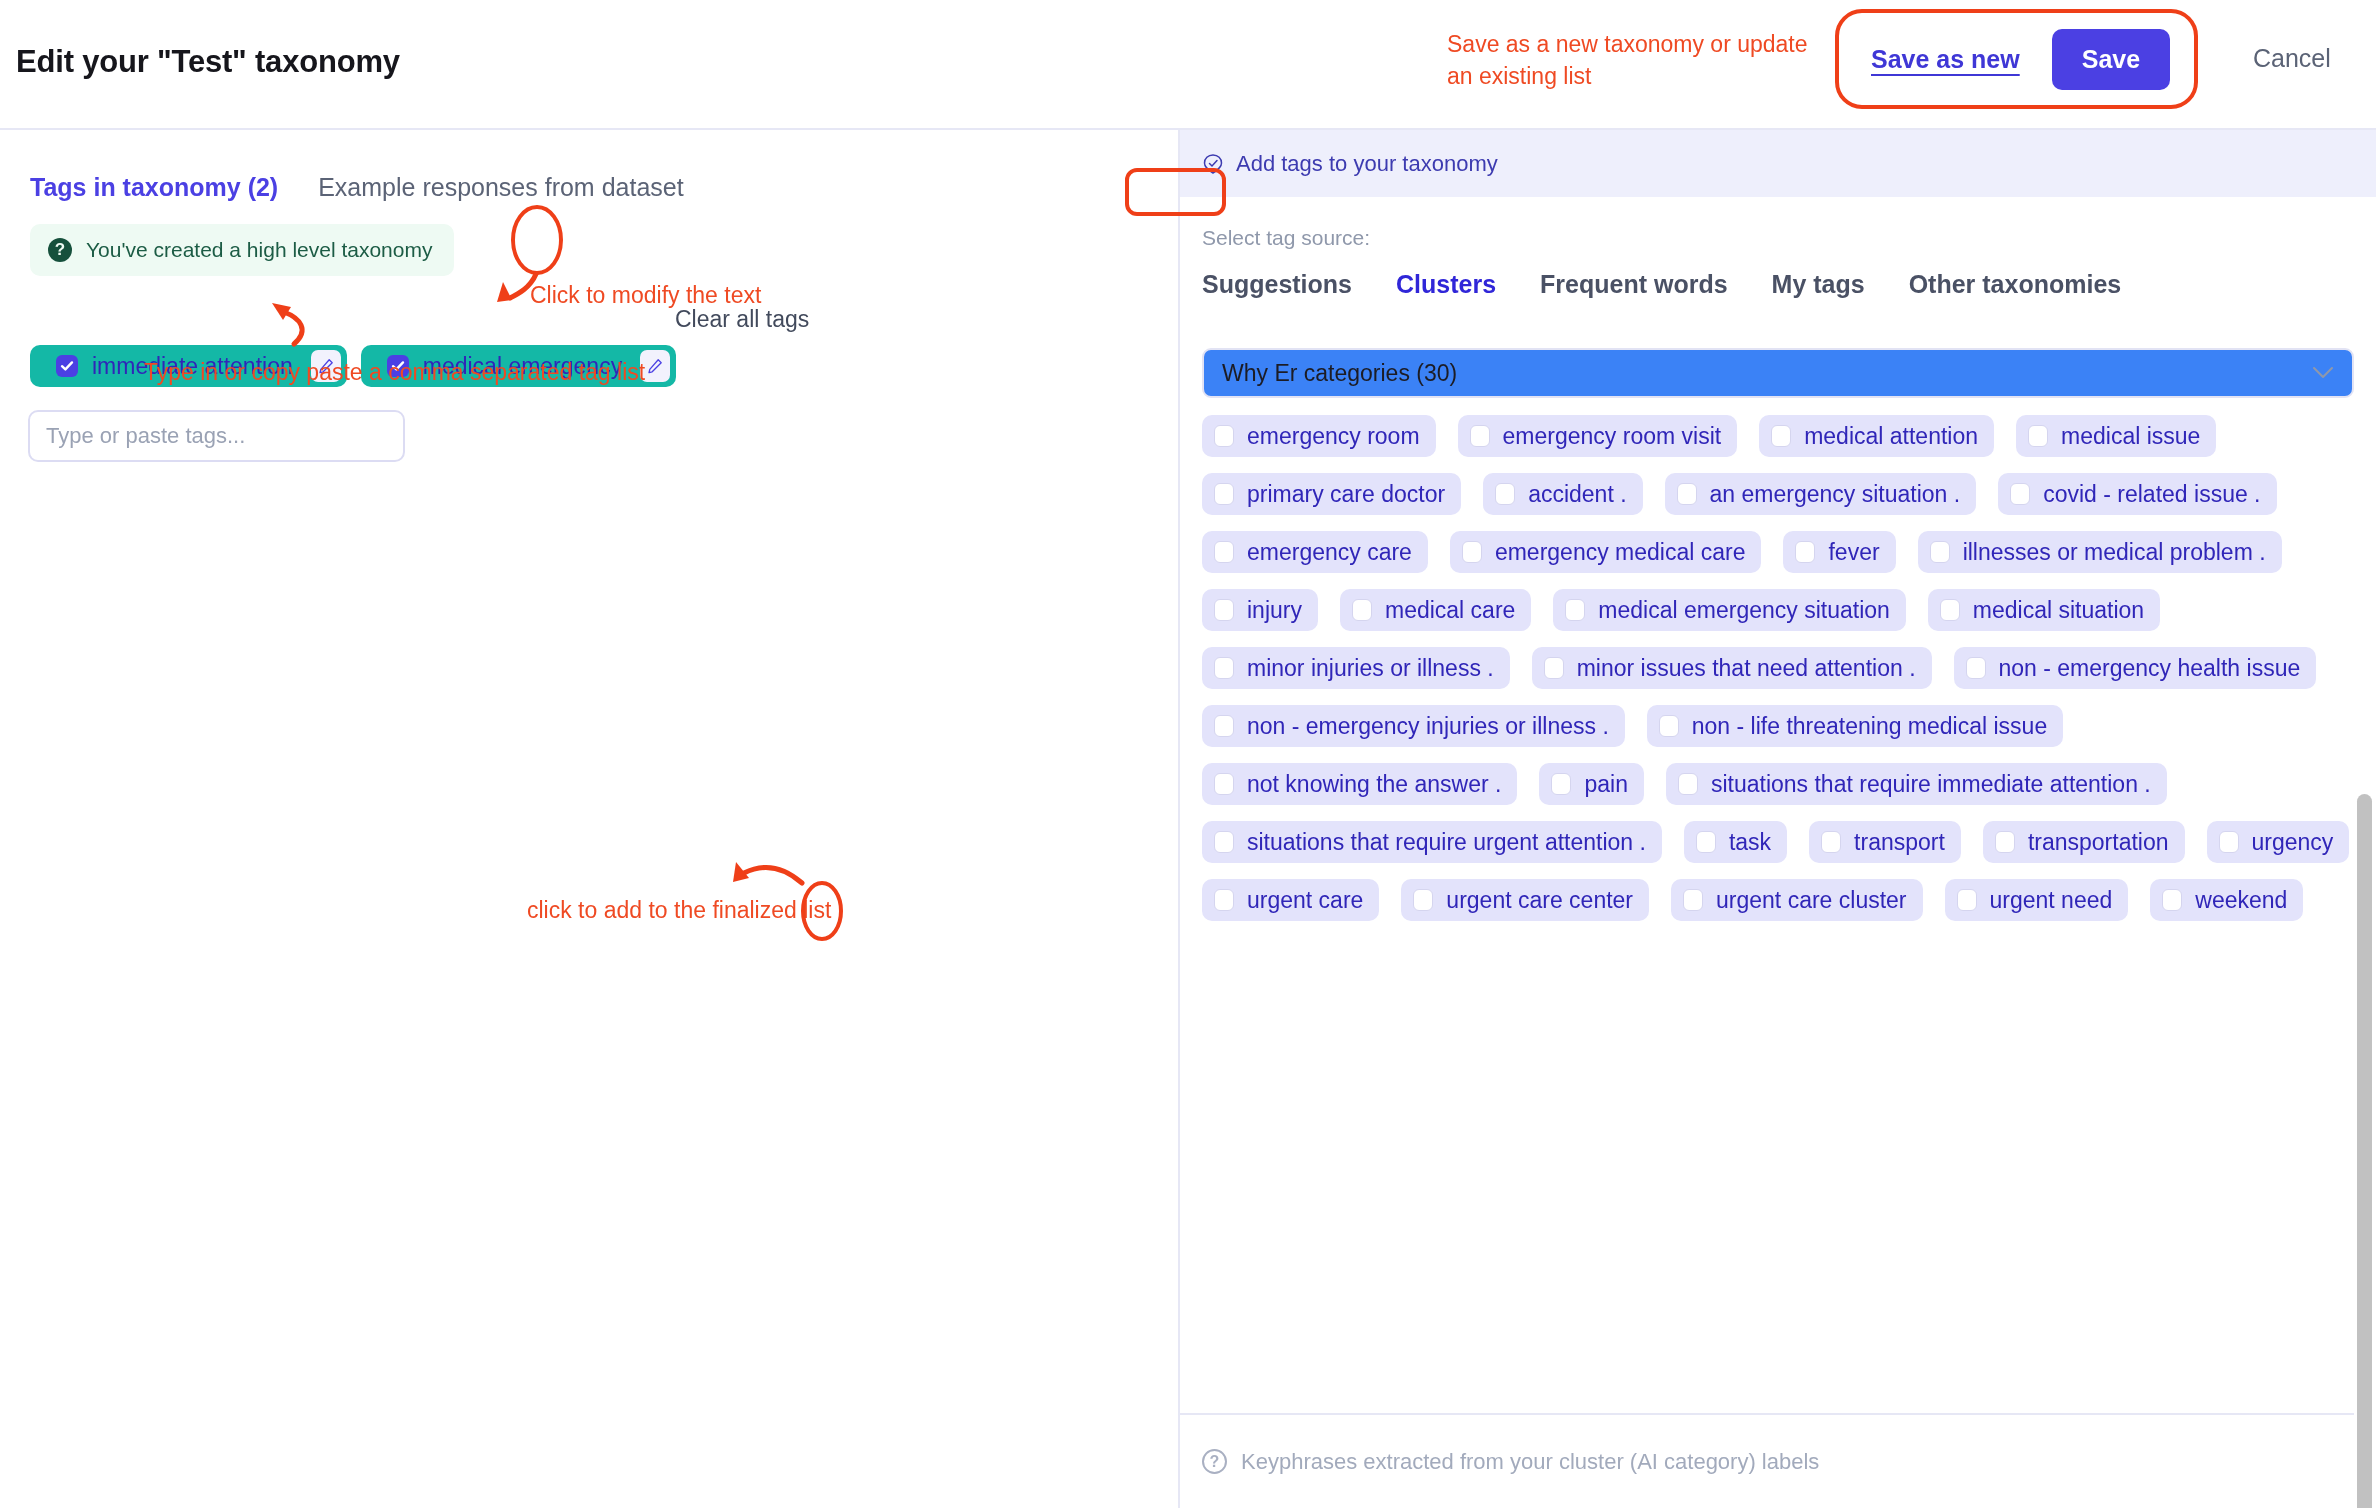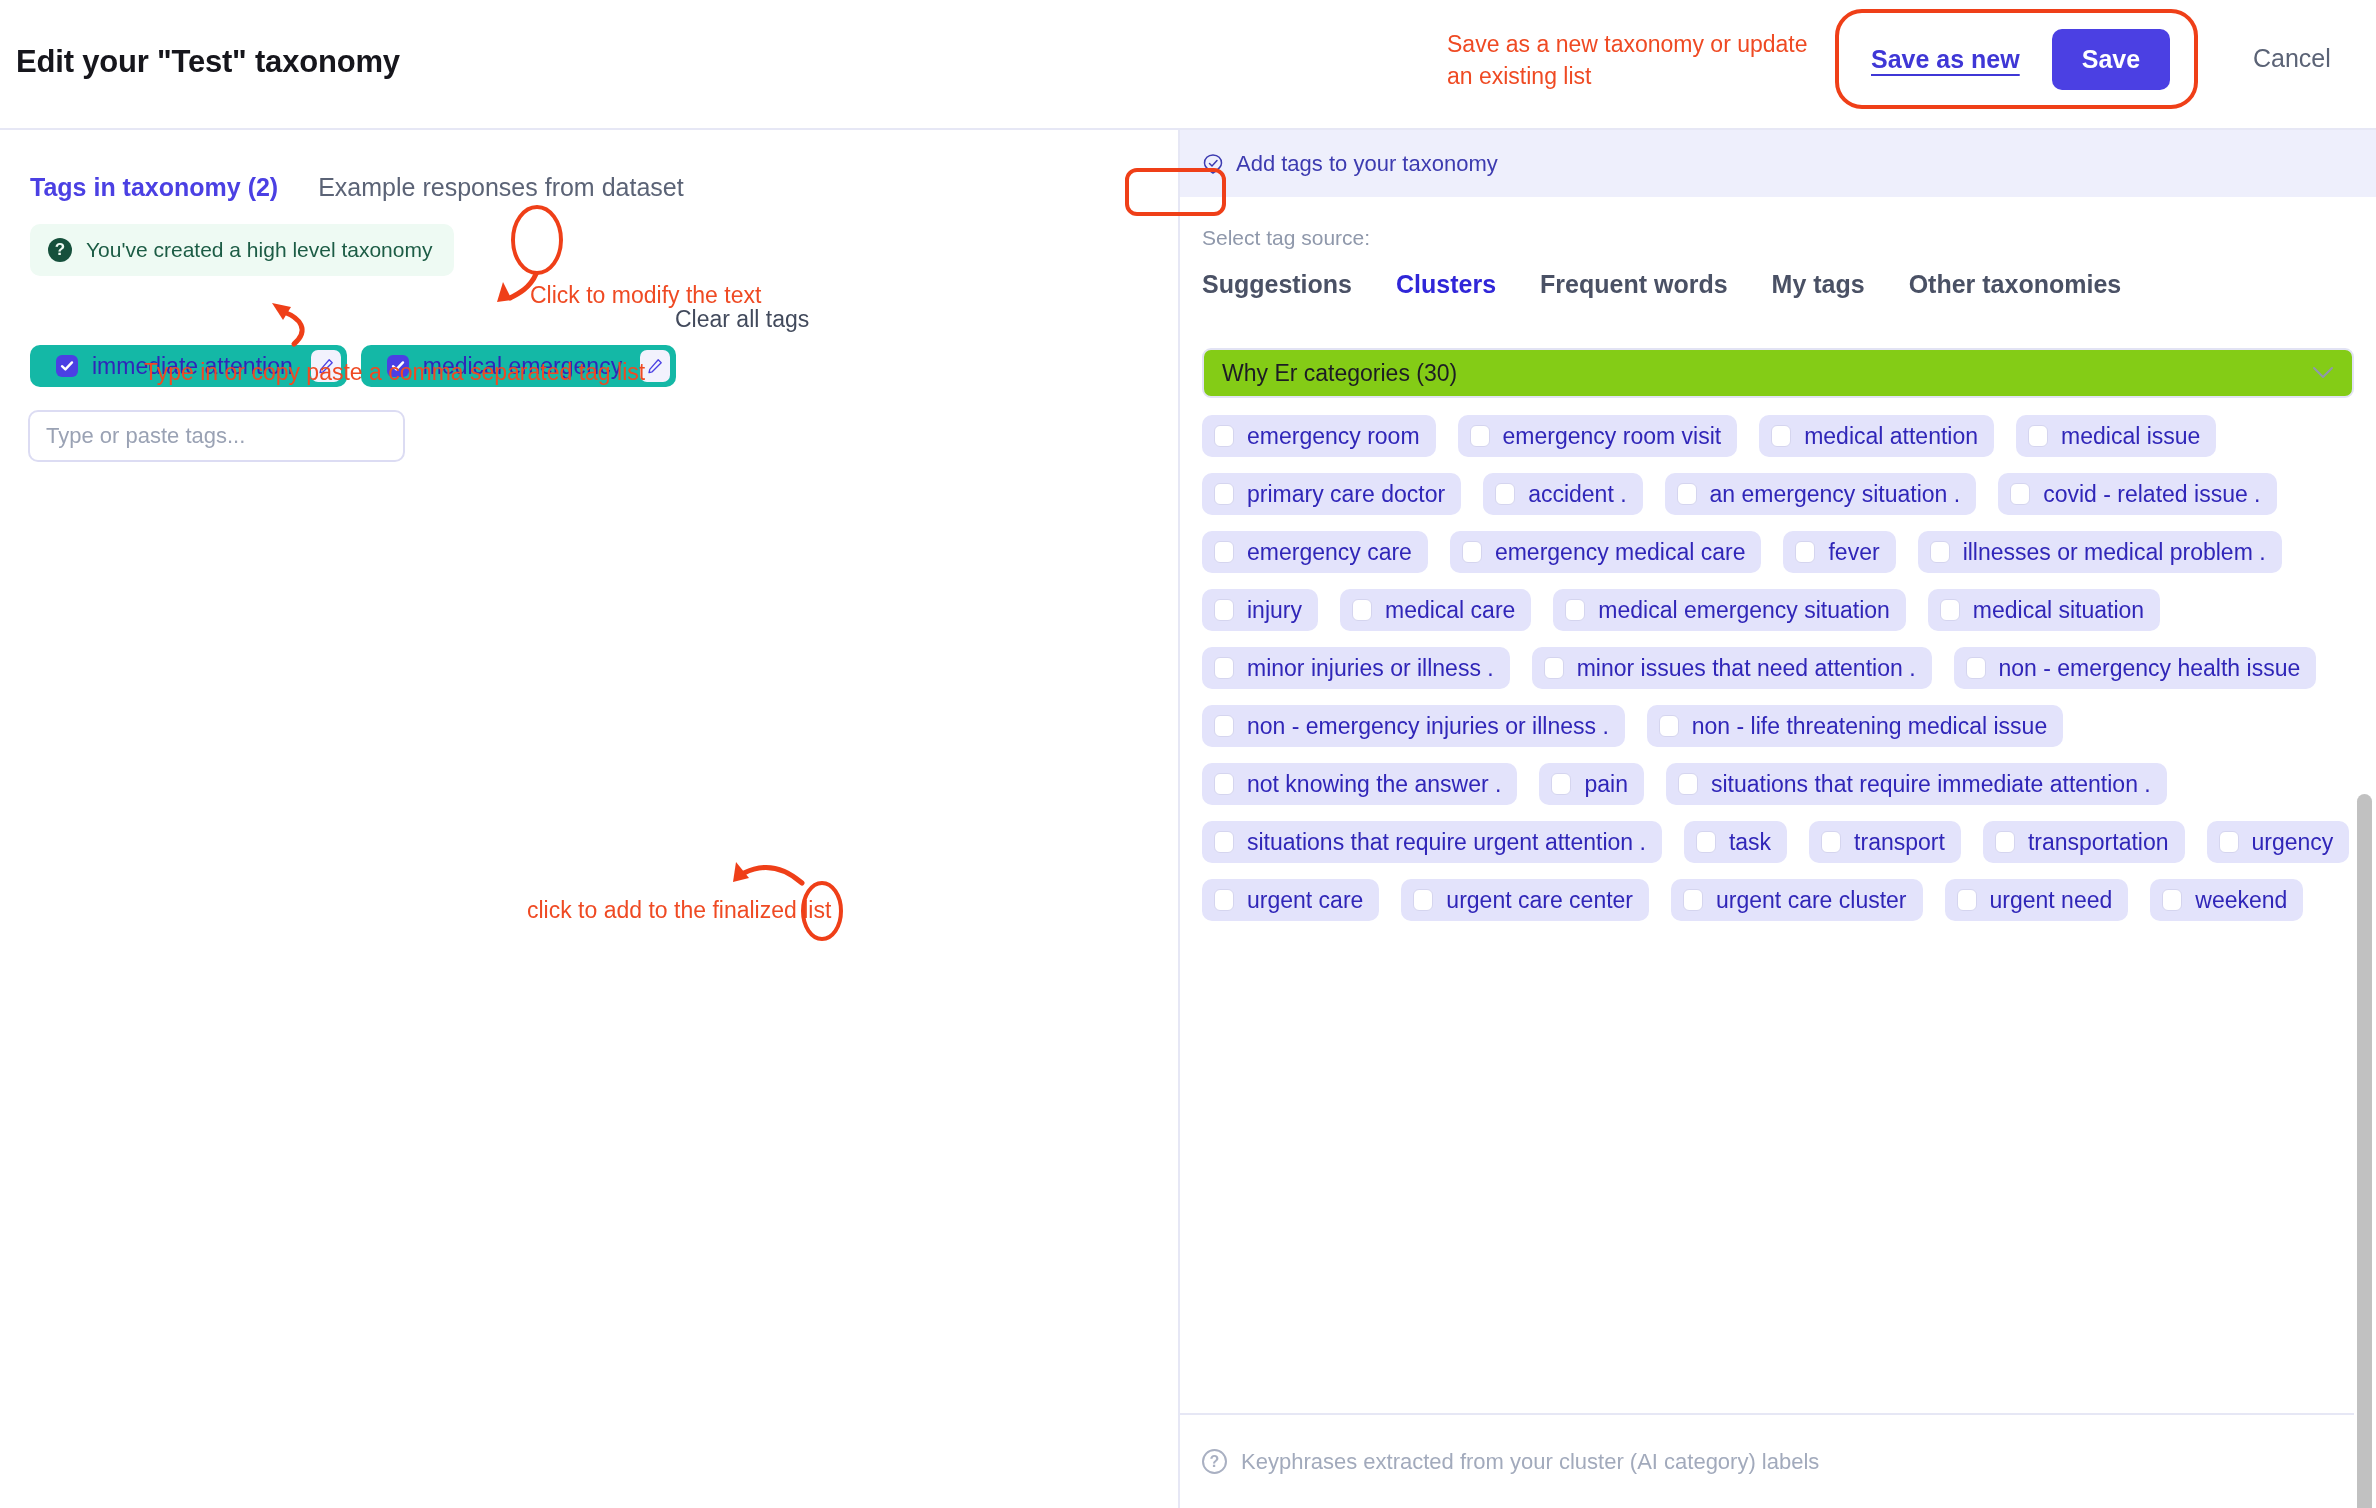--- a/index.html
+++ b/index.html
@@ -164,21 +164,21 @@
     position: absolute; left: 1125px; top: 168px;
     width: 101px; height: 48px;
     border: 4px solid #ef3f18; border-radius: 12px;
     pointer-events: none;
   }
 
   .cluster-select {
     position: absolute; left: 22px; top: 218px;
     width: 1152px; height: 50px;
     border: 2px solid #e2e3f4; border-radius: 9px;
-    background: #84cc16;
+    background: #3b82f6;
     display: flex; align-items: center; justify-content: space-between;
     padding: 0 18px; cursor: pointer;
   }
   .cluster-select .val { font-size: 23px; color: #1c1c24; }
   .cluster-select .chev { color: #8f98ab; font-size: 22px; }
 
   .chips-area {
     position: absolute; left: 14px; top: 285px;
     width: 1168px; height: 788px;
     overflow: hidden;

